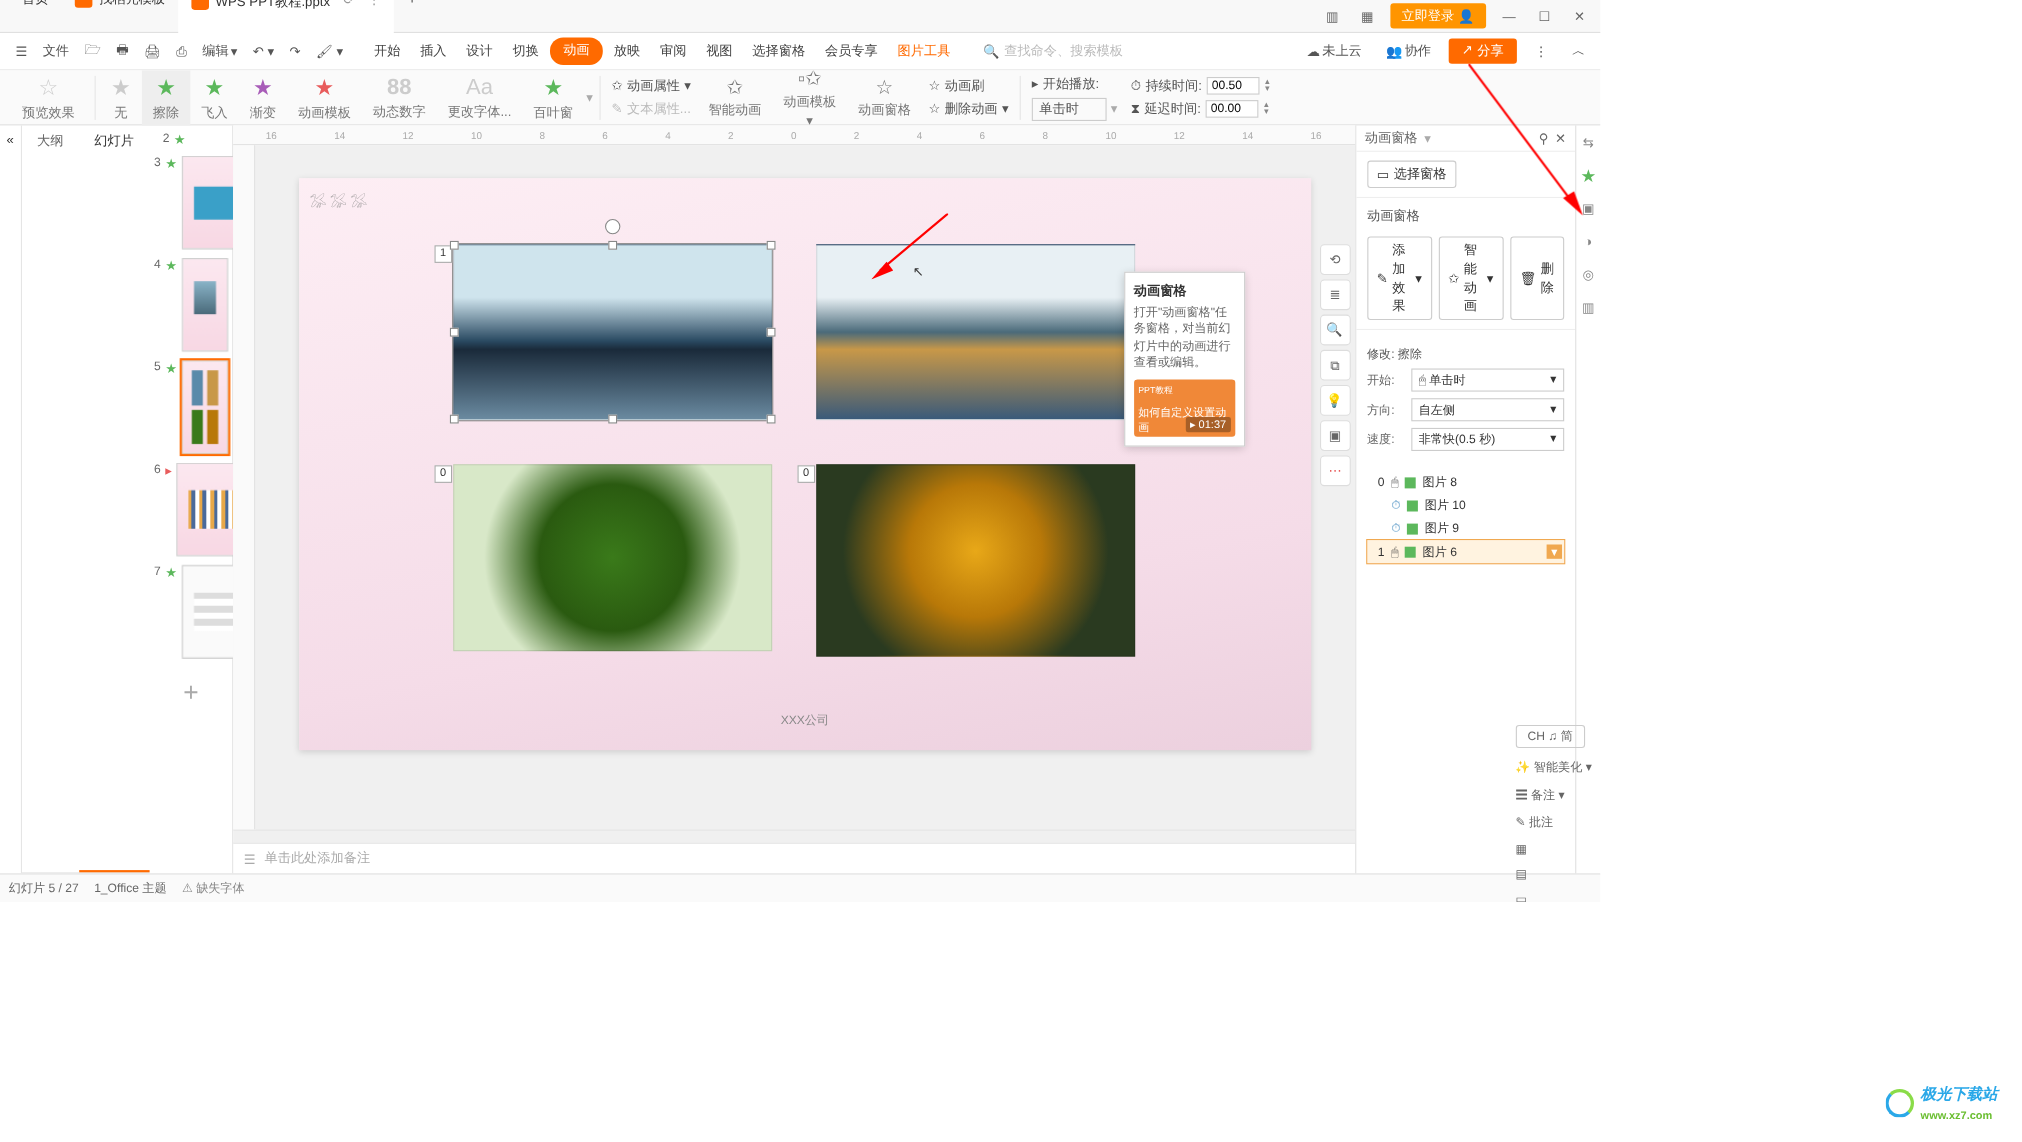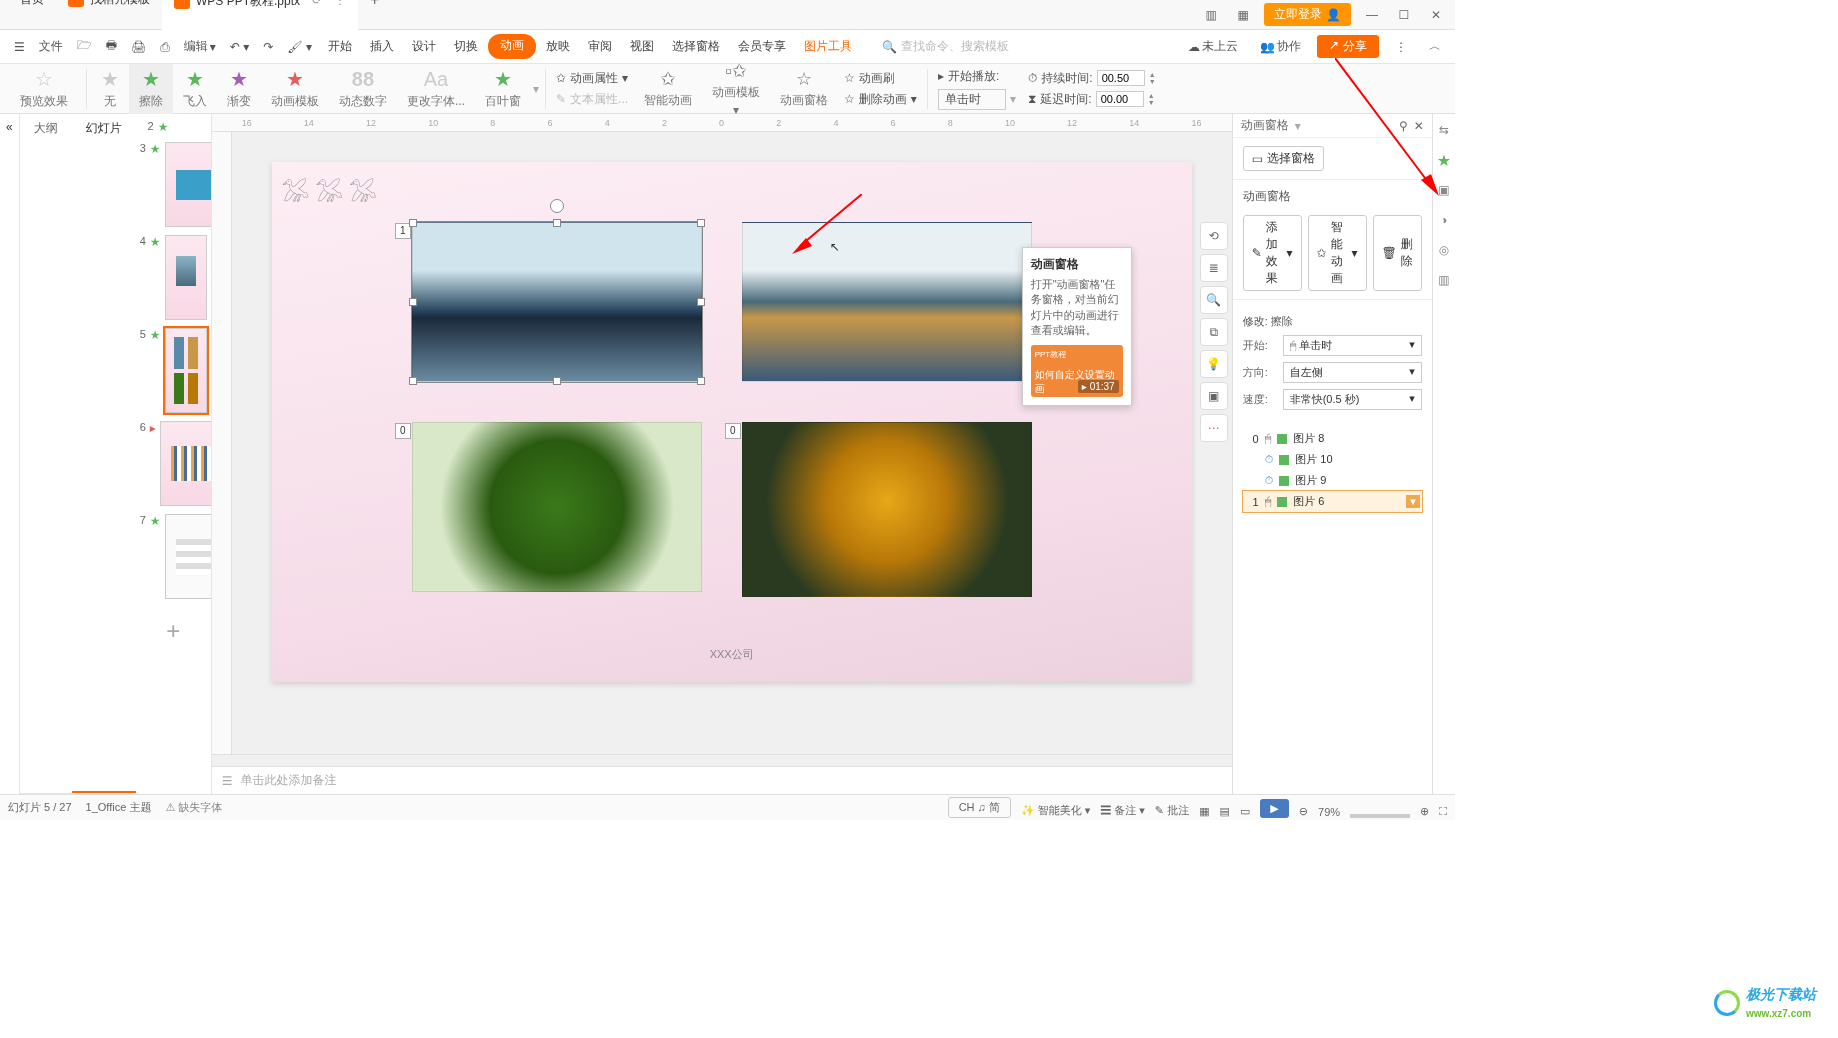--- a/index.html
+++ b/index.html
@@ -13,21 +13,21 @@
 .tab .dot { width: 16px; height: 16px; border-radius: 3px; }
 .dot.orange { background: #ff6a00; }
 .tab-close { color: #999; margin-left: 6px; }
 .tab-add { width: 20px; font-size: 16px; color: #666; }
 .title-right { margin-left: auto; display: flex; align-items: center; gap: 10px; }
 .login-btn { background: #ff9500; color: #fff; padding: 3px 10px; border-radius: 3px; display: flex; align-items: center; gap: 4px; }
 .win-btn { width: 22px; text-align: center; color: #666; }
 
 .menu-bar { height: 34px; background: #fff; border-bottom: 1px solid #e5e5e5; display: flex; align-items: center; padding: 0 8px; gap: 2px; }
 .menu-btn { padding: 3px 6px; color: #555; display: flex; align-items: center; gap: 2px; }
-.menu-bar .tabs { display: flex; gap: 2px; }
+.menu-bar .tabs { display: flex; gap: 2px; margin-left: 12px; }
 .menu-tab { padding: 4px 8px; color: #444; }
 .menu-tab.active { background: #ff6a00; color: #fff; border-radius: 12px; padding: 3px 12px; }
 .menu-tab.hot { color: #ff6a00; }
 .search-box { margin-left: 20px; color: #bbb; display: flex; align-items: center; gap: 4px; }
 .menu-right { margin-left: auto; display: flex; align-items: center; gap: 10px; }
 .share-btn { background: #ff6a00; color: #fff; padding: 3px 12px; border-radius: 3px; display: flex; gap: 4px; }
 
 .ribbon { height: 50px; background: #fafafa; border-bottom: 1px solid #e0e0e0; display: flex; align-items: center; padding: 0 6px; }
 .ribbon-group { display: flex; flex-direction: column; align-items: center; justify-content: center; padding: 0 10px; height: 50px; color: #777; gap: 2px; }
 .ribbon-group.wide { padding: 0 14px; }
@@ -103,21 +103,21 @@
 .anim-item.sel { background: #fff3e0; outline: 1px solid #f0a850; }
 .anim-item .num { width: 14px; text-align: right; }
 .anim-item .tag { width: 10px; height: 10px; background: #5cb85c; }
 .rp-foot { border-top: 1px solid #eee; padding: 6px 10px; }
 .rp-foot-row { display: flex; align-items: center; gap: 8px; margin-bottom: 6px; }
 .right-icons { width: 26px; border-left: 1px solid #e0e0e0; display: flex; flex-direction: column; align-items: center; padding-top: 6px; gap: 10px; color: #888; }
 .right-icons .ri { width: 20px; height: 20px; display: flex; align-items: center; justify-content: center; }
 .right-icons .ri.star { color: #5cb85c; font-size: 16px; }
 
 .status-bar { height: 26px; border-top: 1px solid #e0e0e0; background: #fafafa; display: flex; align-items: center; padding: 0 8px; color: #666; font-size: 11px; gap: 14px; }
-.status-bar .push { margin-left: auto; display: flex; align-items: flex-end; gap: 10px; }
+.status-bar .push { margin-left: auto; display: flex; align-items: flex-start; gap: 10px; flex-direction: column; }
 .ime-box { border: 1px solid #ccc; border-radius: 3px; padding: 2px 10px; }
 .play-btn { background: #4a7ac0; color: #fff; padding: 3px 10px; border-radius: 3px; }
 .watermark { position: fixed; right: 22px; bottom: 18px; color: #2aa8e8; font-size: 14px; font-style: italic; font-weight: bold; z-index: 100; display: flex; align-items: center; gap: 6px; }
 .watermark .ball { width: 26px; height: 26px; border: 3px solid #2aa8e8; border-radius: 50%; border-top-color: #8adc48; border-right-color: #8adc48; }
 .big-arrow { position: absolute; z-index: 80; }
 </style>
 </head>
 <body>
 
 <div class="title-bar">
@@ -369,21 +369,21 @@
         <span>8</span>
         <span>10</span>
         <span>12</span>
         <span>14</span>
         <span>16</span>
     </div>
     <div class="canvas-wrap">
       <div class="ruler-v"></div>
       <div class="canvas-area">
         <div class="slide">
-          <div style="position:absolute;left:10px;top:10px;font-size:22px;color:#888;">𓅮 𓅮 𓅮</div>
+          <div style="position:absolute;left:10px;top:10px;font-size:12px;color:#888;">𓅮 𓅮 𓅮</div>
           <div class="pic pic1 selected">
             <div class="num-badge">1</div>
             <div class="rot-handle"></div>
             <div class="handle" style="left:-4px;top:-4px;"></div>
             <div class="handle" style="right:-4px;top:-4px;"></div>
             <div class="handle" style="left:-4px;bottom:-4px;"></div>
             <div class="handle" style="right:-4px;bottom:-4px;"></div>
             <div class="handle" style="left:50%;top:-4px;margin-left:-4px;"></div>
             <div class="handle" style="left:50%;bottom:-4px;margin-left:-4px;"></div>
             <div class="handle" style="left:-4px;top:50%;margin-top:-4px;"></div>

